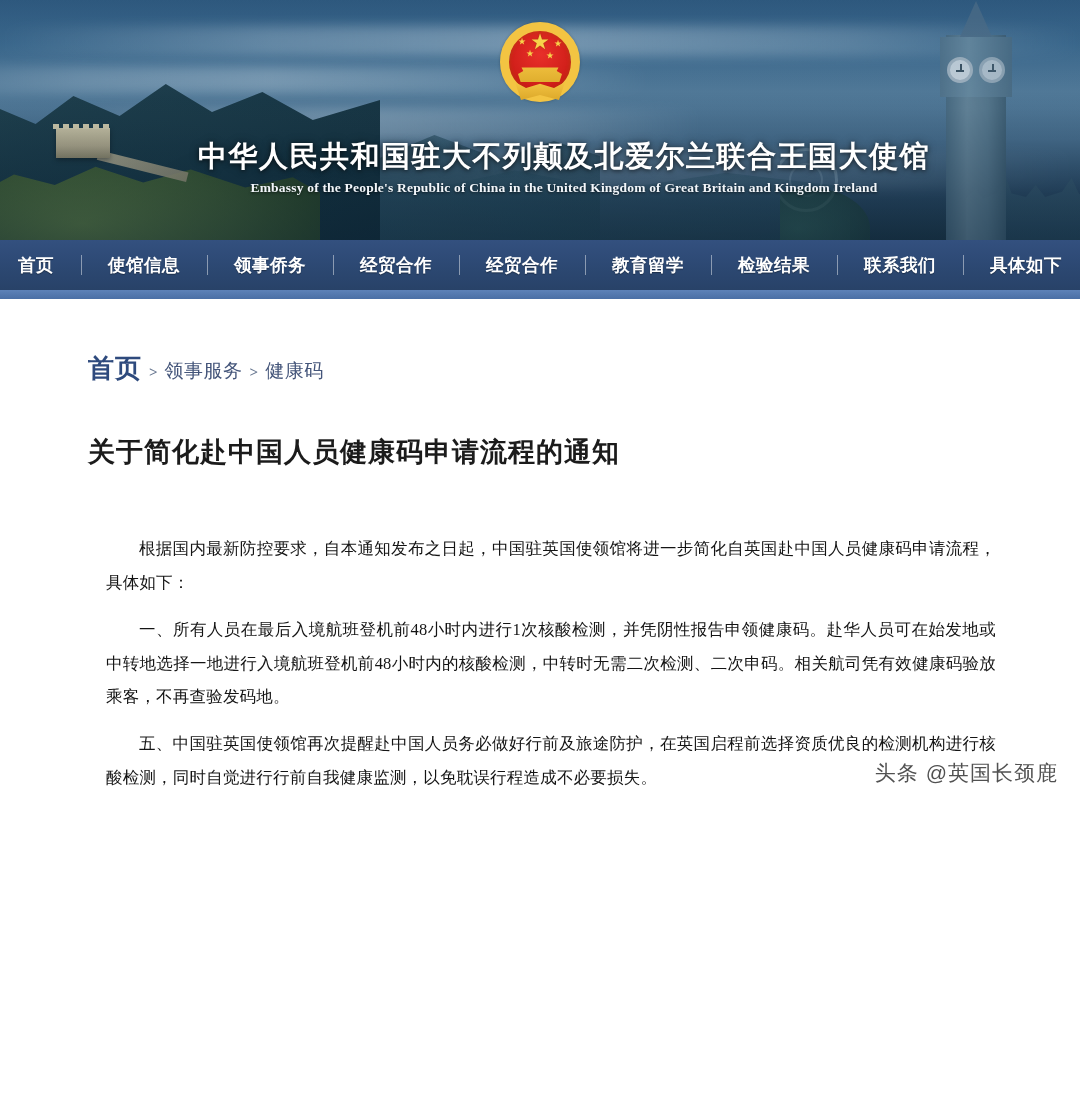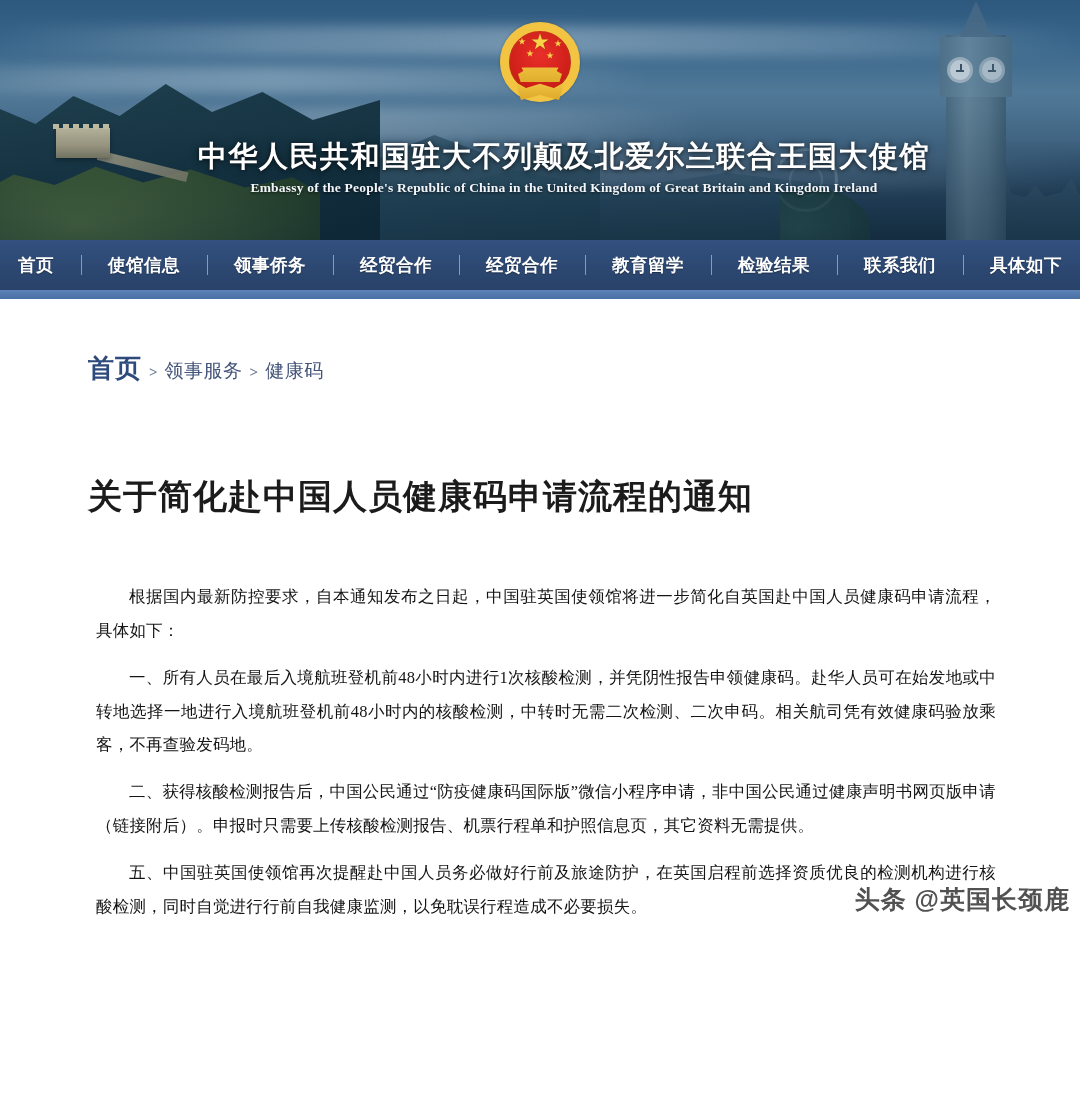--- a/index.html
+++ b/index.html
@@ -255,55 +255,55 @@
   .bc-home {
     font-size: 26px; font-weight: bold; color: #2e4a7d; cursor: pointer;
     letter-spacing: 1px;
   }
   .bc-sep { margin: 0 7px; font-size: 15px; color: #6b7a93; font-weight: bold; }
   .bc-item {
     font-size: 19px; color: #44557a; cursor: pointer; letter-spacing: .5px;
   }
 
   .article-title {
-    margin-top: 88px;
+    margin-top: 49px;
     font-family: "Liberation Sans", "DejaVu Sans", sans-serif;
-    font-size: 34px;
+    font-size: 27px;
     font-weight: bold;
     color: #1b1b1b;
     letter-spacing: 1px;
     line-height: 1.3;
   }
   .article-date {
     margin-top: 22px;
     font-family: "Liberation Serif", "DejaVu Serif", serif;
     font-size: 13px;
     color: #555555;
     letter-spacing: .3px;
   }
 
   .article-body { margin-top: 62px; }
   .article-body p {
-    margin: 0 0 13px 8px;
+    margin: 0 0 13px 18px;
     font-family: "Liberation Serif", "DejaVu Serif", serif;
     font-size: 16.5px;
     line-height: 2.05;
     color: #141414;
     text-align: justify;
     text-indent: 2em;
     letter-spacing: .2px;
   }
 
   
   .watermark {
     position: absolute;
-    right: 10px; bottom: 8px;
+    right: 22px; bottom: 8px;
     font-family: "Liberation Sans", "DejaVu Sans", sans-serif;
-    font-size: 25px;
-    font-weight: bold;
+    font-size: 21px;
+    font-weight: normal;
     color: #2b2b2b;
     opacity: .82;
     letter-spacing: 1px;
     white-space: nowrap;
     pointer-events: none;
   }
 </style>
 </head>
 <body>
 
@@ -392,20 +392,19 @@
       <span class="bc-item">领事服务</span>
       <span class="bc-sep">&gt;</span>
       <span class="bc-item">健康码</span>
     </div>
 
     <h1 class="article-title">关于简化赴中国人员健康码申请流程的通知</h1>
 
     <div class="article-body">
       <p>根据国内最新防控要求，自本通知发布之日起，中国驻英国使领馆将进一步简化自英国赴中国人员健康码申请流程，具体如下：</p>
       <p>一、所有人员在最后入境航班登机前48小时内进行1次核酸检测，并凭阴性报告申领健康码。赴华人员可在始发地或中转地选择一地进行入境航班登机前48小时内的核酸检测，中转时无需二次检测、二次申码。相关航司凭有效健康码验放乘客，不再查验发码地。</p>
-      <p>二、获得核酸检测报告后，中国公民通过“防疫健康码国际版”微信小程序申请，非中国公民通过健康声明书网页版申请（链接附后）。申报时只需要上传核酸检测报告、机票行程单和护照信息页，其它资料无需提供。</p>
       <p>五、中国驻英国使领馆再次提醒赴中国人员务必做好行前及旅途防护，在英国启程前选择资质优良的检测机构进行核酸检测，同时自觉进行行前自我健康监测，以免耽误行程造成不必要损失。</p>
     </div>
 
   </div>
 
   <div class="watermark">头条 @英国长颈鹿</div>
 </div>
 
 </body></html>

